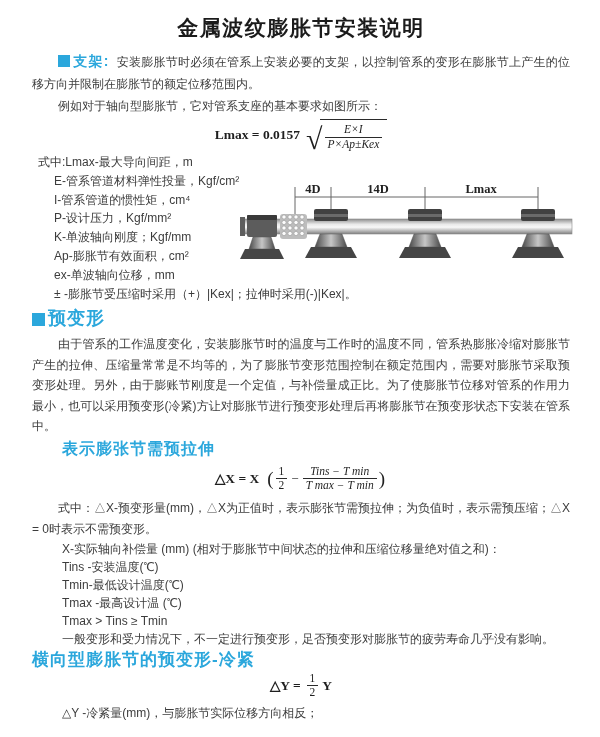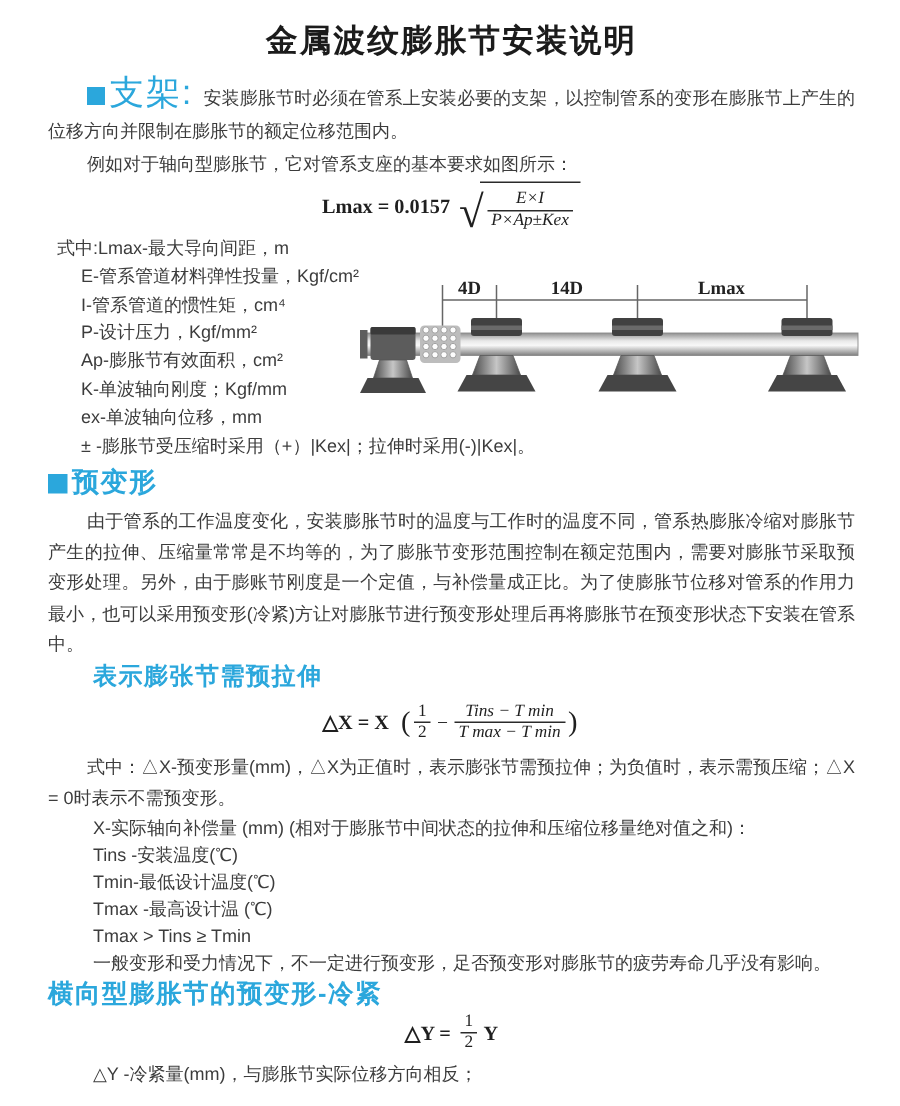--- a/index.html
+++ b/index.html
@@ -8,21 +8,21 @@
     position:relative; width:600px; height:737px; box-sizing:border-box;
     padding:14px 30px 16px 32px; overflow:hidden; background:#fff;
     font-family:"Liberation Sans", sans-serif; font-size:12px; color:var(--text,#3c3c3c);
   }
   h1.title { margin:0 0 8px; text-align:center; font-size:21px; font-weight:bold;
     color:#1b1b1b; letter-spacing:1.5px; line-height:28px; }
 
   p.lead { margin:0; line-height:22px; text-align:justify; text-indent:26px; }
   .sq { display:inline-block; width:12px; height:12px; background:var(--accent); margin-right:3px; vertical-align:-1px; }
   .sq.big { width:13px; height:13px; vertical-align:-2px; }
-  .sec-h { color:var(--accent); font-size:23px; font-weight:400; letter-spacing:1px; margin-right:7px; }
+  .sec-h { color:var(--accent); font-size:14px; font-weight:700; letter-spacing:1px; margin-right:7px; }
   p.example { margin:0; line-height:22px; text-indent:26px; }
 
   .fx { display:flex; align-items:center; justify-content:center;
         font-family:"Liberation Serif", serif; color:#1f1f1f; }
   .fx .lhs { font-weight:bold; font-size:13.5px; margin-right:6px; white-space:pre; }
   .fx .rhs-b { font-weight:bold; font-size:13.5px; margin-left:4px; }
   .frac { display:inline-flex; flex-direction:column; align-items:center;
           font-size:11.5px; font-style:italic; line-height:1.2; }
   .frac .num { padding:0 3px; white-space:pre; }
   .frac .den { border-top:1px solid #2a2a2a; padding:0 3px; white-space:pre; }
@@ -79,22 +79,22 @@
       </span>
     </span>
   </div>
 
   <div class="def-area">
     <ul class="defs">
       <li>式中:Lmax-最大导向间距，m</li>
       <li>E-管系管道材料弹性投量，Kgf/cm²</li>
       <li>I-管系管道的惯性矩，cm⁴</li>
       <li>P-设计压力，Kgf/mm²</li>
+      <li>K-单波轴向刚度；Kgf/mm</li>
       <li>Ap-膨胀节有效面积，cm²</li>
-      <li>K-单波轴向刚度；Kgf/mm</li>
       <li>ex-单波轴向位移，mm</li>
       <li>± -膨胀节受压缩时采用（+）|Kex|；拉伸时采用(-)|Kex|。</li>
     </ul>
 
     <svg class="diagram" width="345" height="96" viewBox="0 0 345 96">
       <defs>
         <linearGradient id="gPipe" x1="0" y1="0" x2="0" y2="1">
           <stop offset="0" stop-color="#8f8f8f"></stop>
           <stop offset="0.35" stop-color="#e9e9e9"></stop>
           <stop offset="0.55" stop-color="#f8f8f8"></stop>

